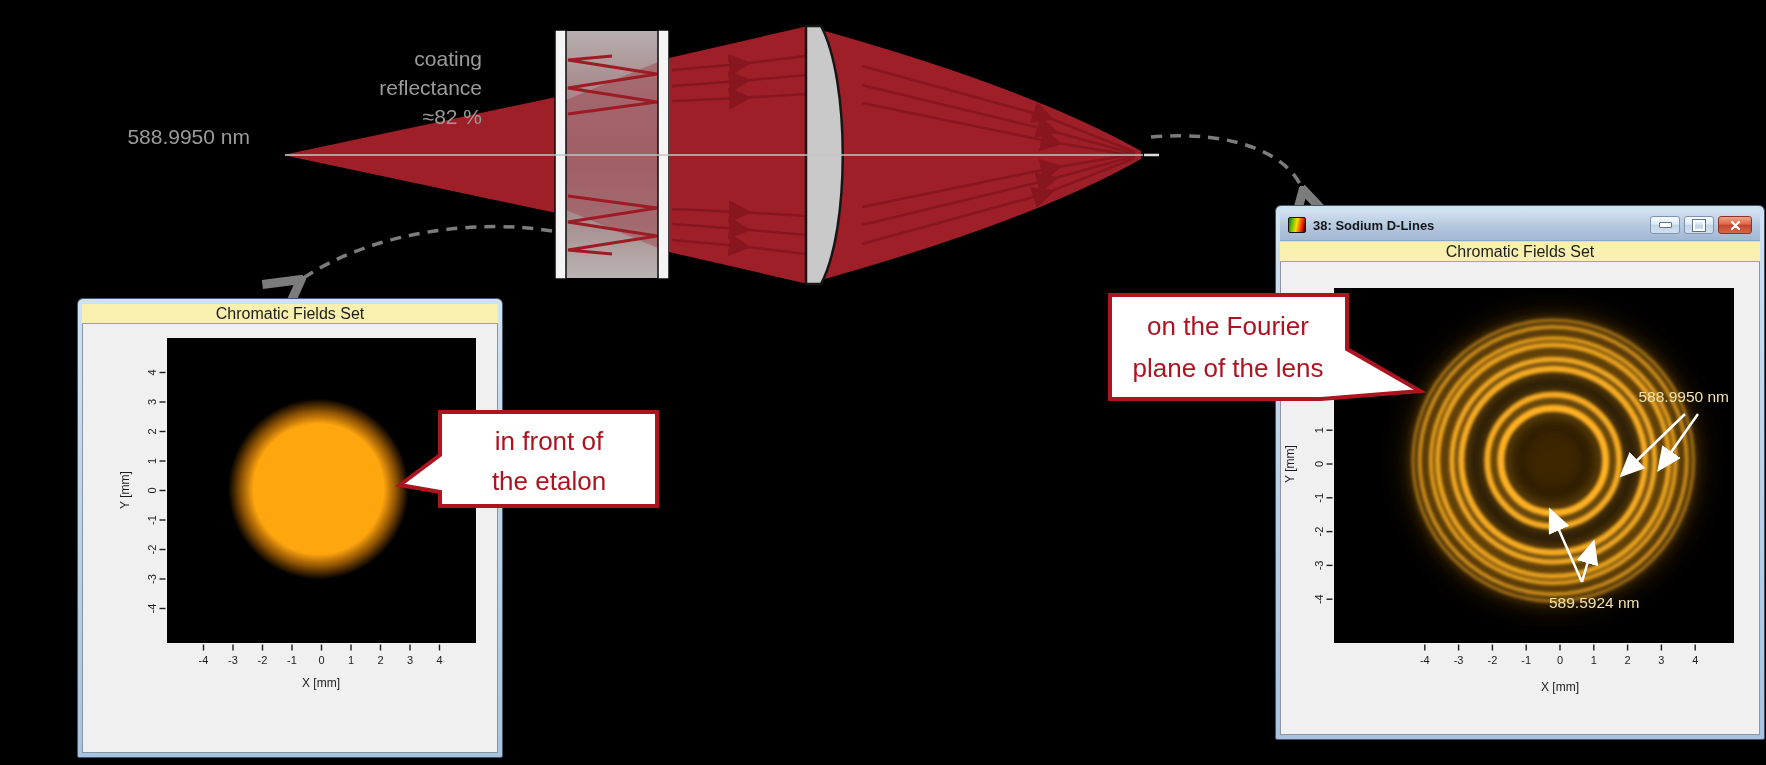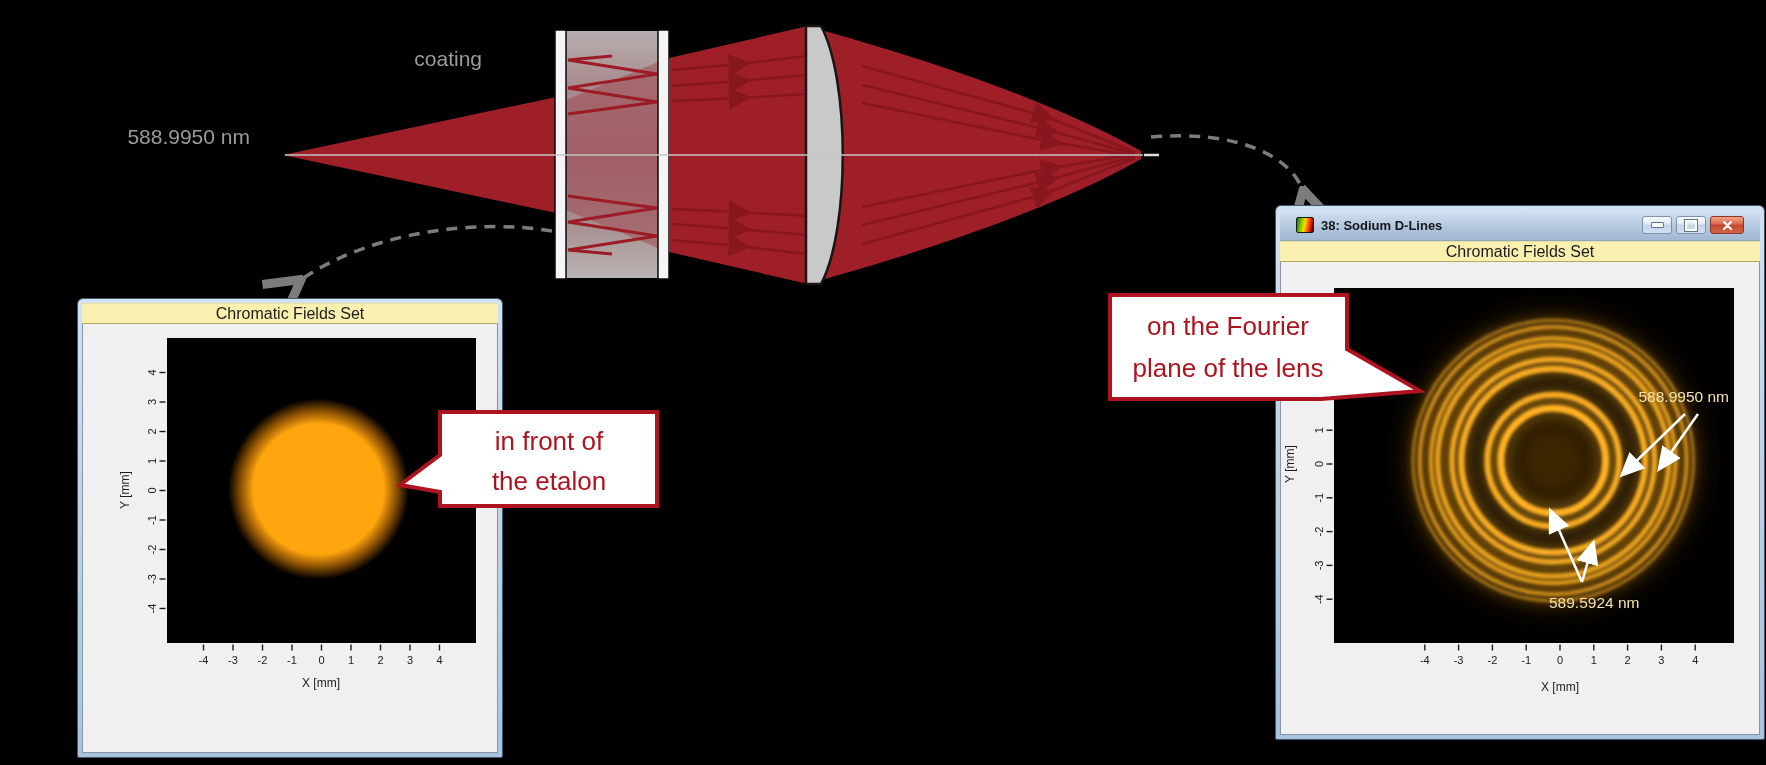--- a/index.html
+++ b/index.html
@@ -8,21 +8,21 @@
   #stage svg{display:block;}
   .gray-label{position:absolute;color:#9b9b9b;font-size:21px;line-height:29px;
               text-align:right;z-index:1;}
   
   .win{position:absolute;box-sizing:border-box;z-index:2;
        border:1px solid #46566a;padding:4px;
        background:linear-gradient(#cfe2f2,#a6c4e0);
        border-radius:6px 6px 2px 2px;}
   .win-inner{height:100%;display:flex;flex-direction:column;}
   .titlebar{height:30px;flex:0 0 30px;display:flex;align-items:center;gap:7px;
-            padding:0 16px;background:linear-gradient(#d4e2f2,#b3c7de 55%,#a2b8d2);
+            padding:0 8px;background:linear-gradient(#d4e2f2,#b3c7de 55%,#a2b8d2);
             border-bottom:1px solid #8fa6c0;border-radius:3px 3px 0 0;}
   .win-icon{width:16px;height:14px;border:1px solid #161616;border-radius:2px;
             background:linear-gradient(100deg,#0c8a0c 4%,#8ac800 28%,#ffd800 48%,
                        #ff7000 64%,#e01800 82%,#500000 96%);}
   .win-title{font-size:13px;color:#14161a;font-weight:bold;white-space:nowrap;}
   .win-btns{margin-left:auto;display:flex;gap:4px;align-items:center;}
   .wbtn{width:30px;height:18px;border:1px solid #7e92aa;border-radius:3px;
         display:flex;align-items:center;justify-content:center;box-sizing:border-box;
         background:linear-gradient(#f8fbff,#dde9f5 45%,#c2d4e8 50%,#d2e1f2);}
   .wbtn.close{width:34px;border-color:#8e3424;
@@ -105,20 +105,22 @@
       <path d="M552,231 C480,219 368,230 295,284" marker-end="url(#ag)"></path>
       <path d="M1151,137 C1232,130 1294,153 1305,197" marker-end="url(#ag)"></path>
     </g>
   </svg>
 
   <div class="gray-label" style="left:28px;top:122px;width:222px;">
     <div>588.9950 nm</div>
   </div>
   <div class="gray-label" style="left:280px;top:8px;width:202px;margin-top:36px;">
     <div>coating</div>
+    <div>reflectance</div>
+    <div>≈82 %</div>
   </div>
 
   <div class="win" style="left:77px;top:298px;width:426px;height:460px;">
     <div class="win-inner">
       <div class="banner">Chromatic Fields Set</div>
       <div class="content">
         <svg id="plot-etalon" width="414" height="397" viewBox="0 0 414 397">
           <defs>
             <radialGradient id="spotGrad">
               <stop offset="0" stop-color="#ffa60f"></stop>

